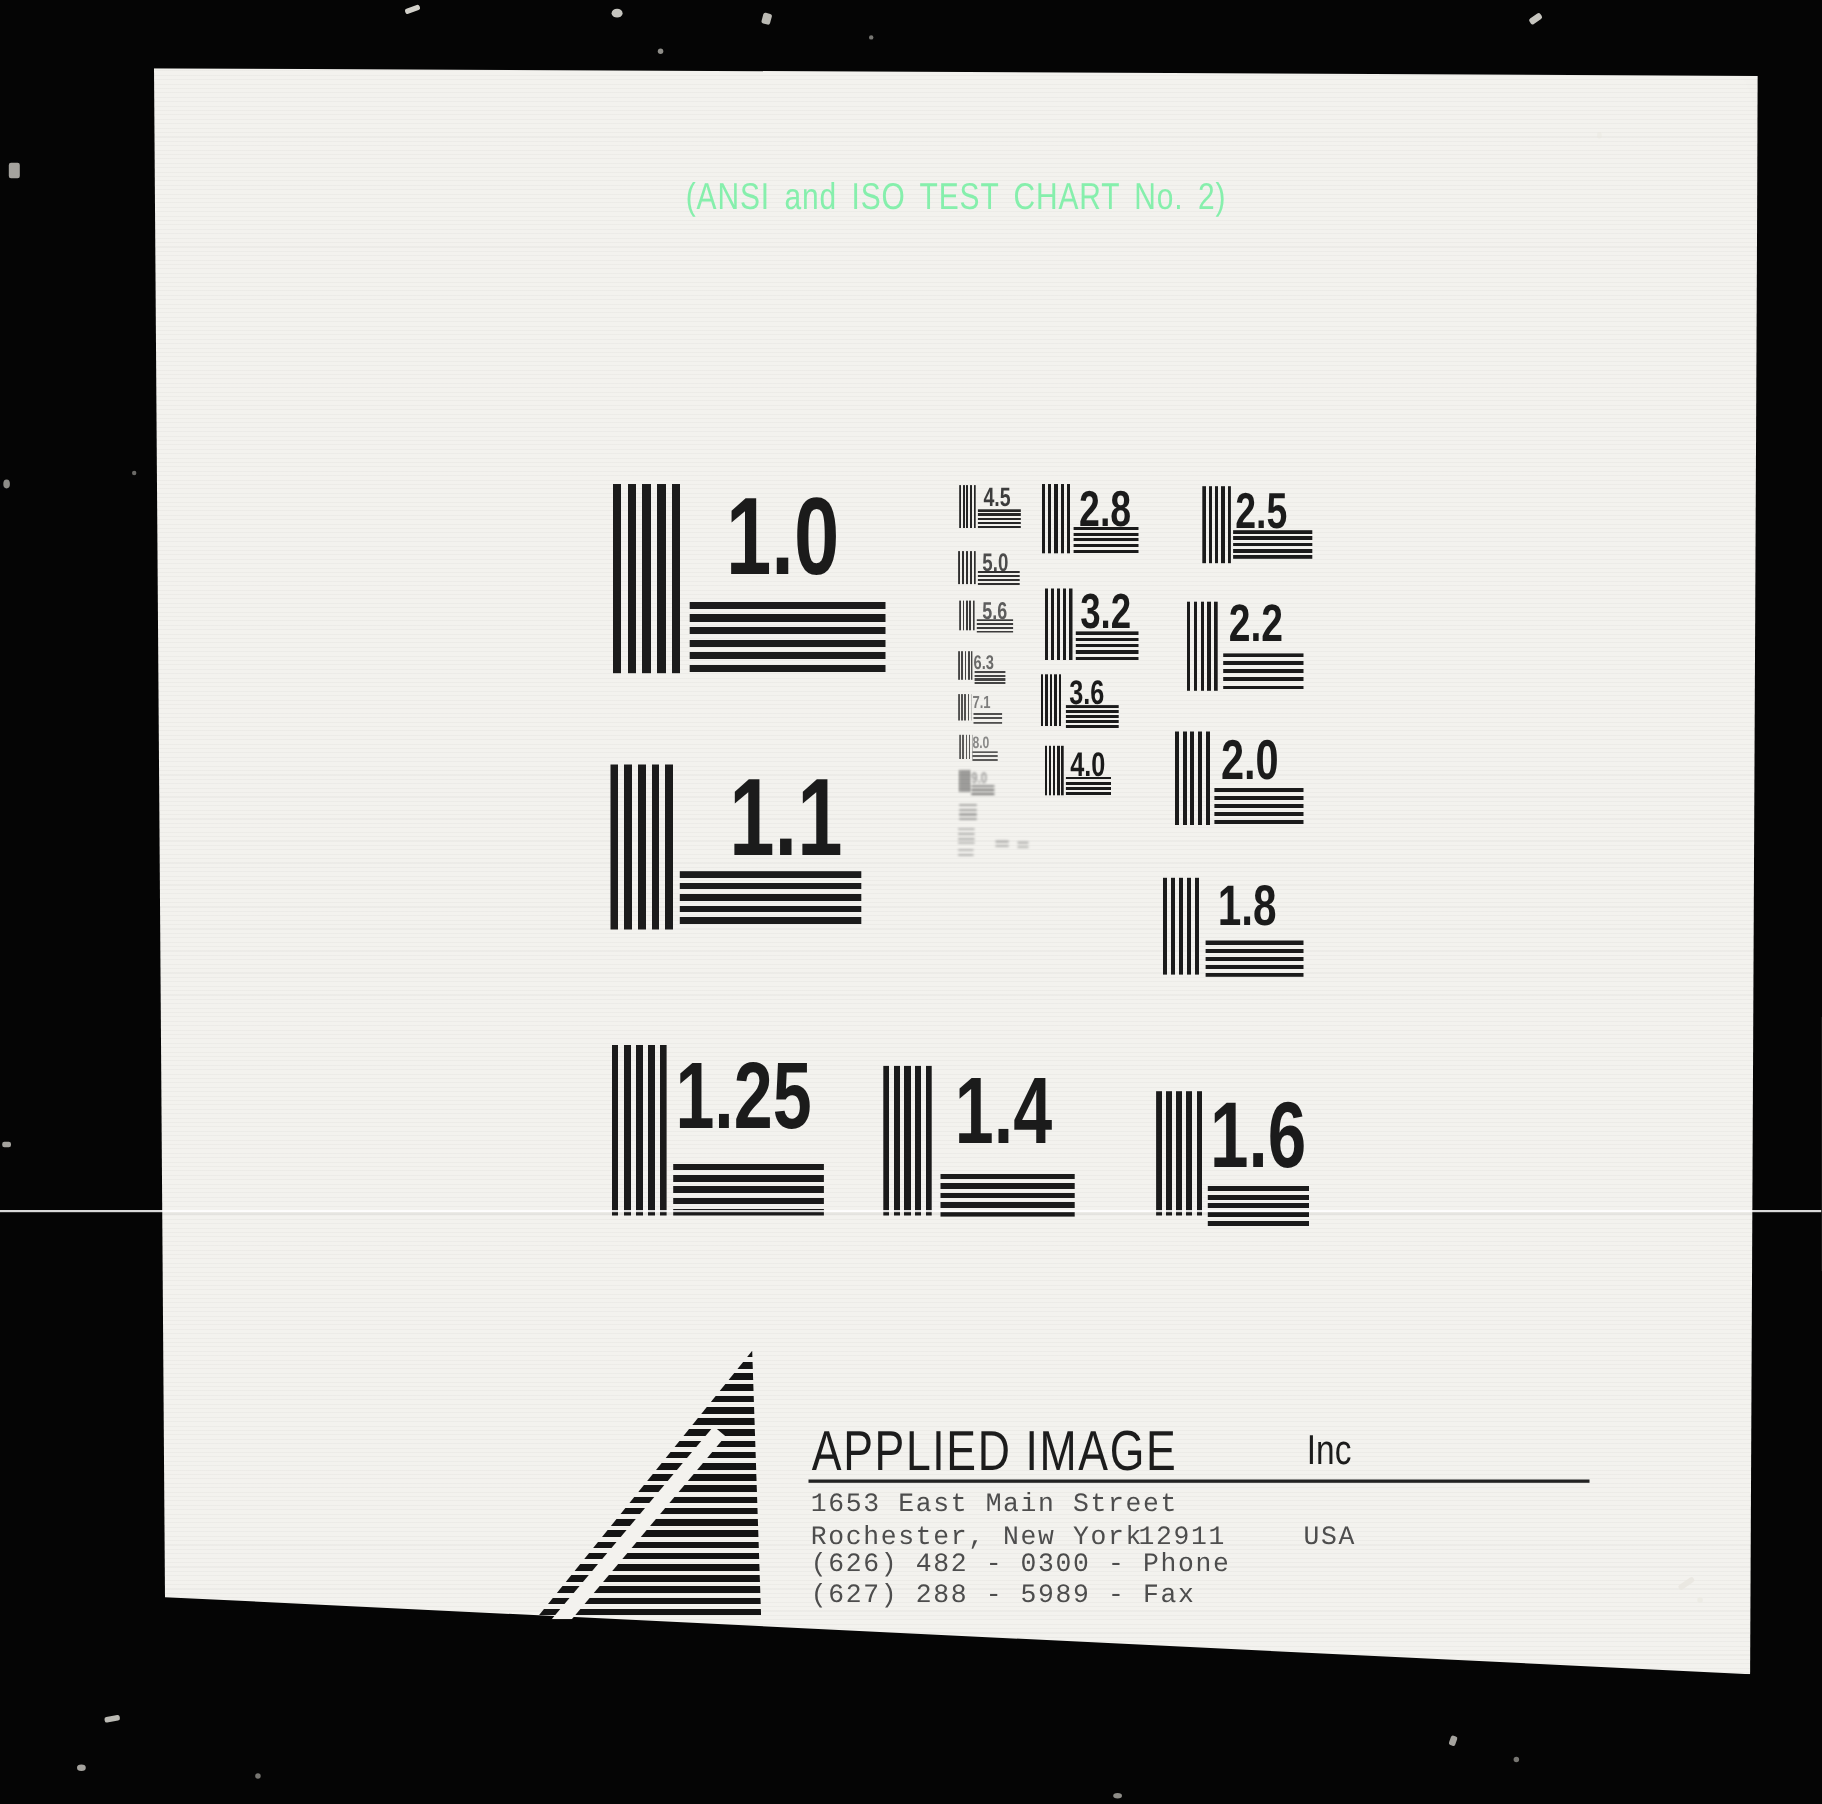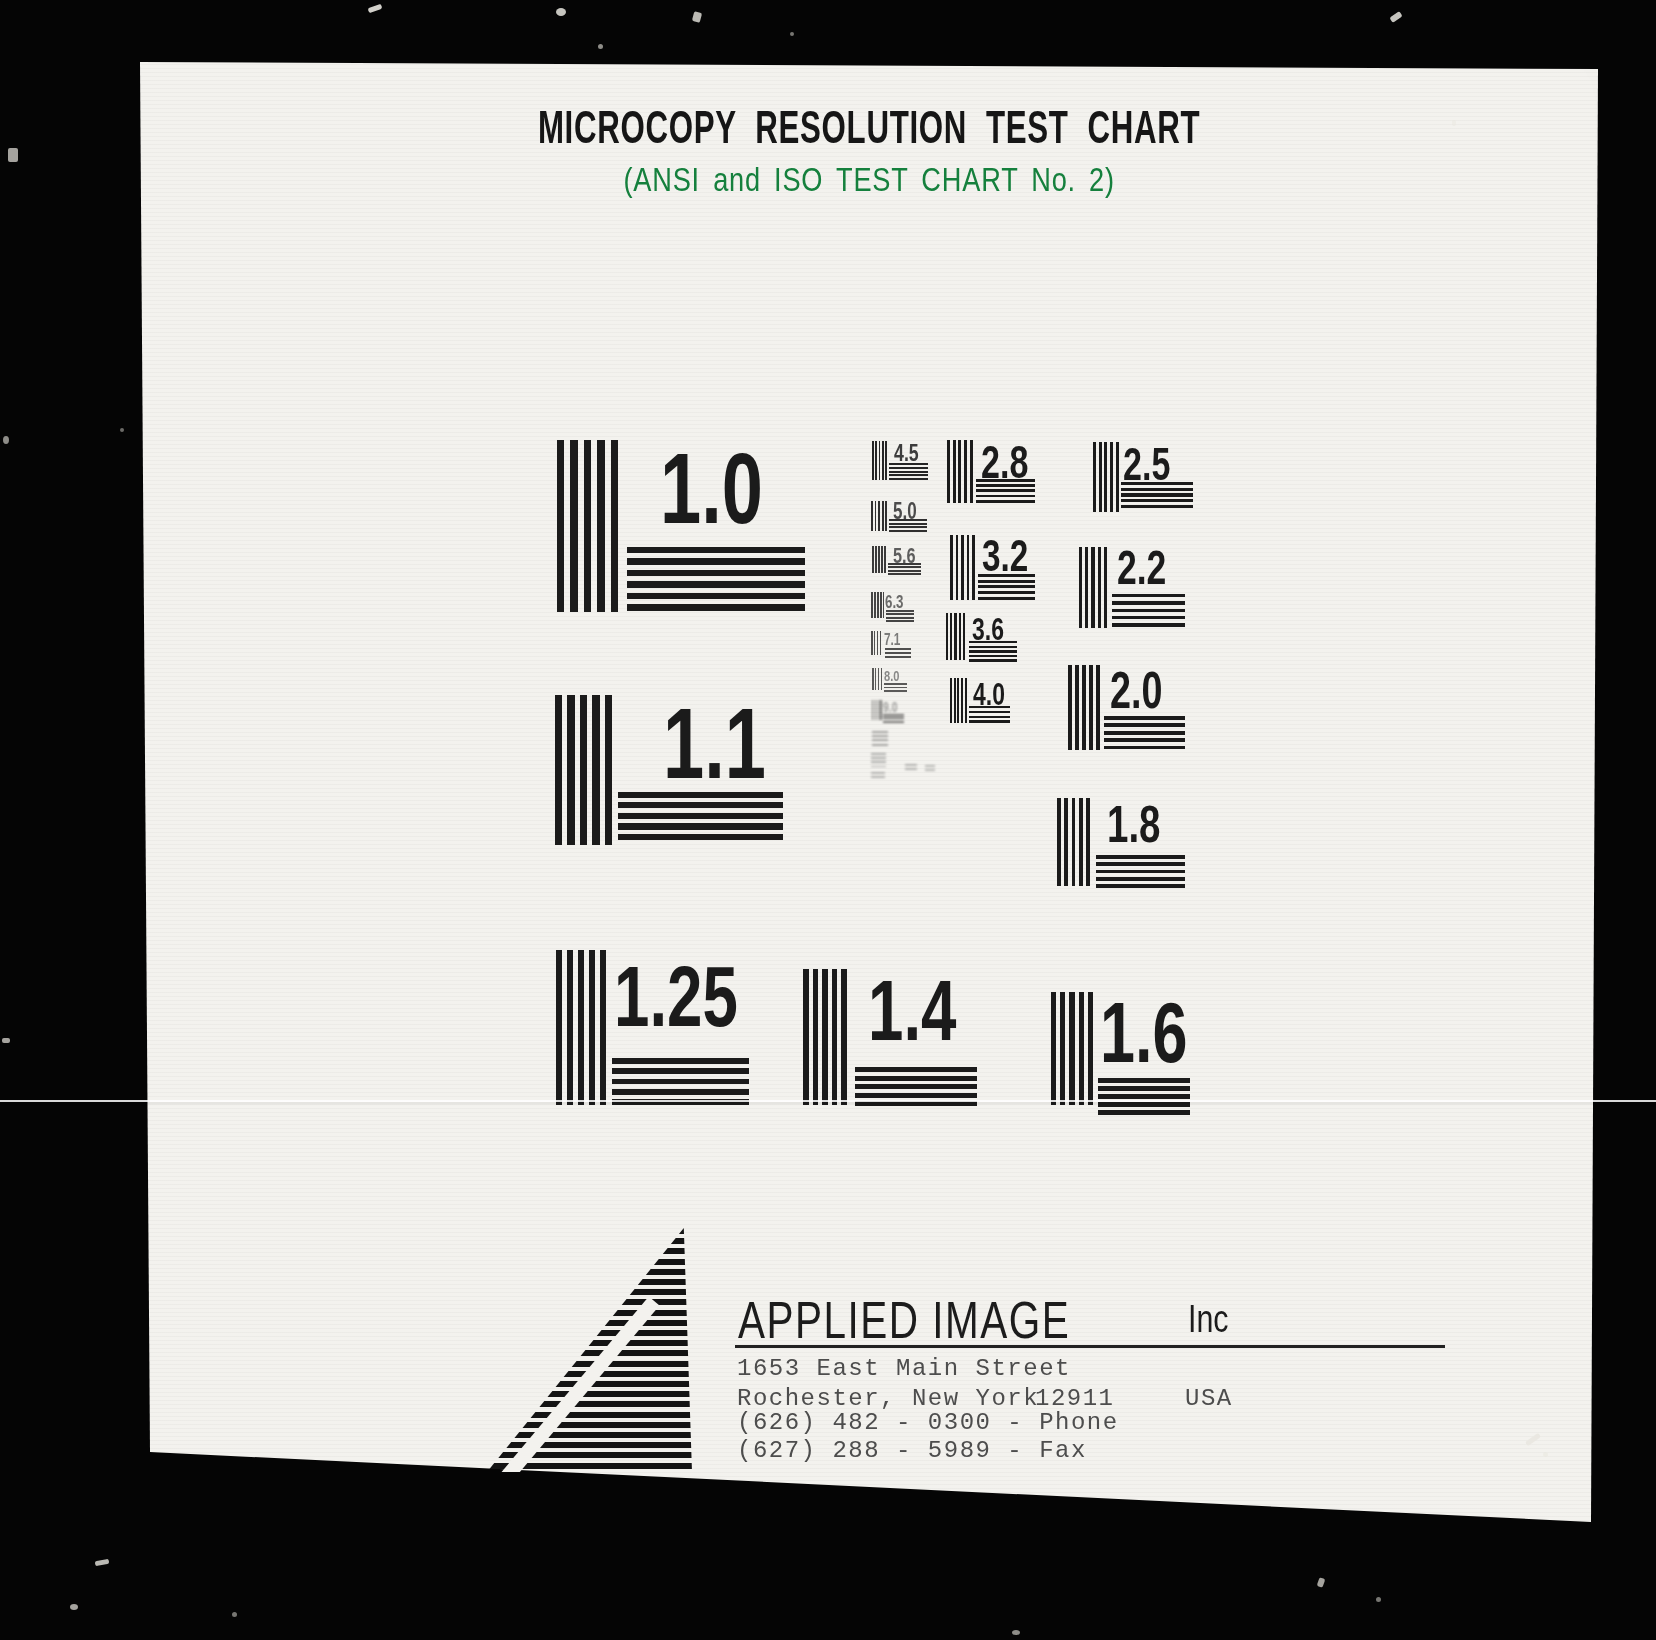--- a/index.html
+++ b/index.html
@@ -23,21 +23,21 @@
     background:
       linear-gradient(180deg,rgba(0,0,0,.04) 0,transparent 40px),
       linear-gradient(0deg,rgba(0,0,0,.07) 0,transparent 90px),
       linear-gradient(90deg,rgba(0,0,0,.05) 0,transparent 60px),
       linear-gradient(270deg,rgba(0,0,0,.05) 0,transparent 60px);
   }
   
   .title-row{position:absolute;left:140px;width:1458px;text-align:center;color:#161616;}
   .title-row .squeeze{display:inline-block;transform:scaleX(.68);transform-origin:center;white-space:nowrap;}
   #title{top:100px;font-size:46px;font-weight:700;letter-spacing:1px;word-spacing:14px;}
-  #subtitle{top:160px;font-size:34px;font-weight:400;color:#15803d;}
+  #subtitle{top:160px;font-size:34px;font-weight:400;color:#86efac;}
   #subtitle .squeeze{transform:scaleX(.8);letter-spacing:1px;word-spacing:6px;}
   
   .pattern{position:absolute;inset:0;pointer-events:none;}
   .vb,.hb{position:absolute;}
   .vb{background:repeating-linear-gradient(90deg,#1b1b1b 0 var(--bw),transparent var(--bw) var(--bp));}
   .hb{background:repeating-linear-gradient(180deg,#1b1b1b 0 var(--bh),transparent var(--bh) var(--hp));}
   .lb{
     position:absolute;line-height:1;font-weight:700;color:#1b1b1b;white-space:nowrap;
     transform:scaleX(.74);transform-origin:left top;
   }
@@ -78,23 +78,20 @@
 </head>
 <body>
 
 <div id="canvas">
 
   <div id="paper">
     <div class="grain"></div>
     <div class="vignette"></div>
   </div>
 
-  <div id="title" class="title-row">
-    <span class="squeeze">MICROCOPY RESOLUTION TEST CHART</span>
-  </div>
   <div id="subtitle" class="title-row">
     <span class="squeeze">(ANSI and ISO TEST CHART No. 2)</span>
   </div>
 
   <div class="pattern soft">
     <div class="vb" style="left:557px;top:440px;width:62px;height:172px;--bw:7.5px;--bp:13.5px"></div>
     <div class="lb" style="left:660px;top:438px;font-size:100px">1.0</div>
     <div class="hb" style="left:627px;top:547px;width:178px;height:64px;--bh:6.5px;--hp:11.5px"></div>
   </div>
 

